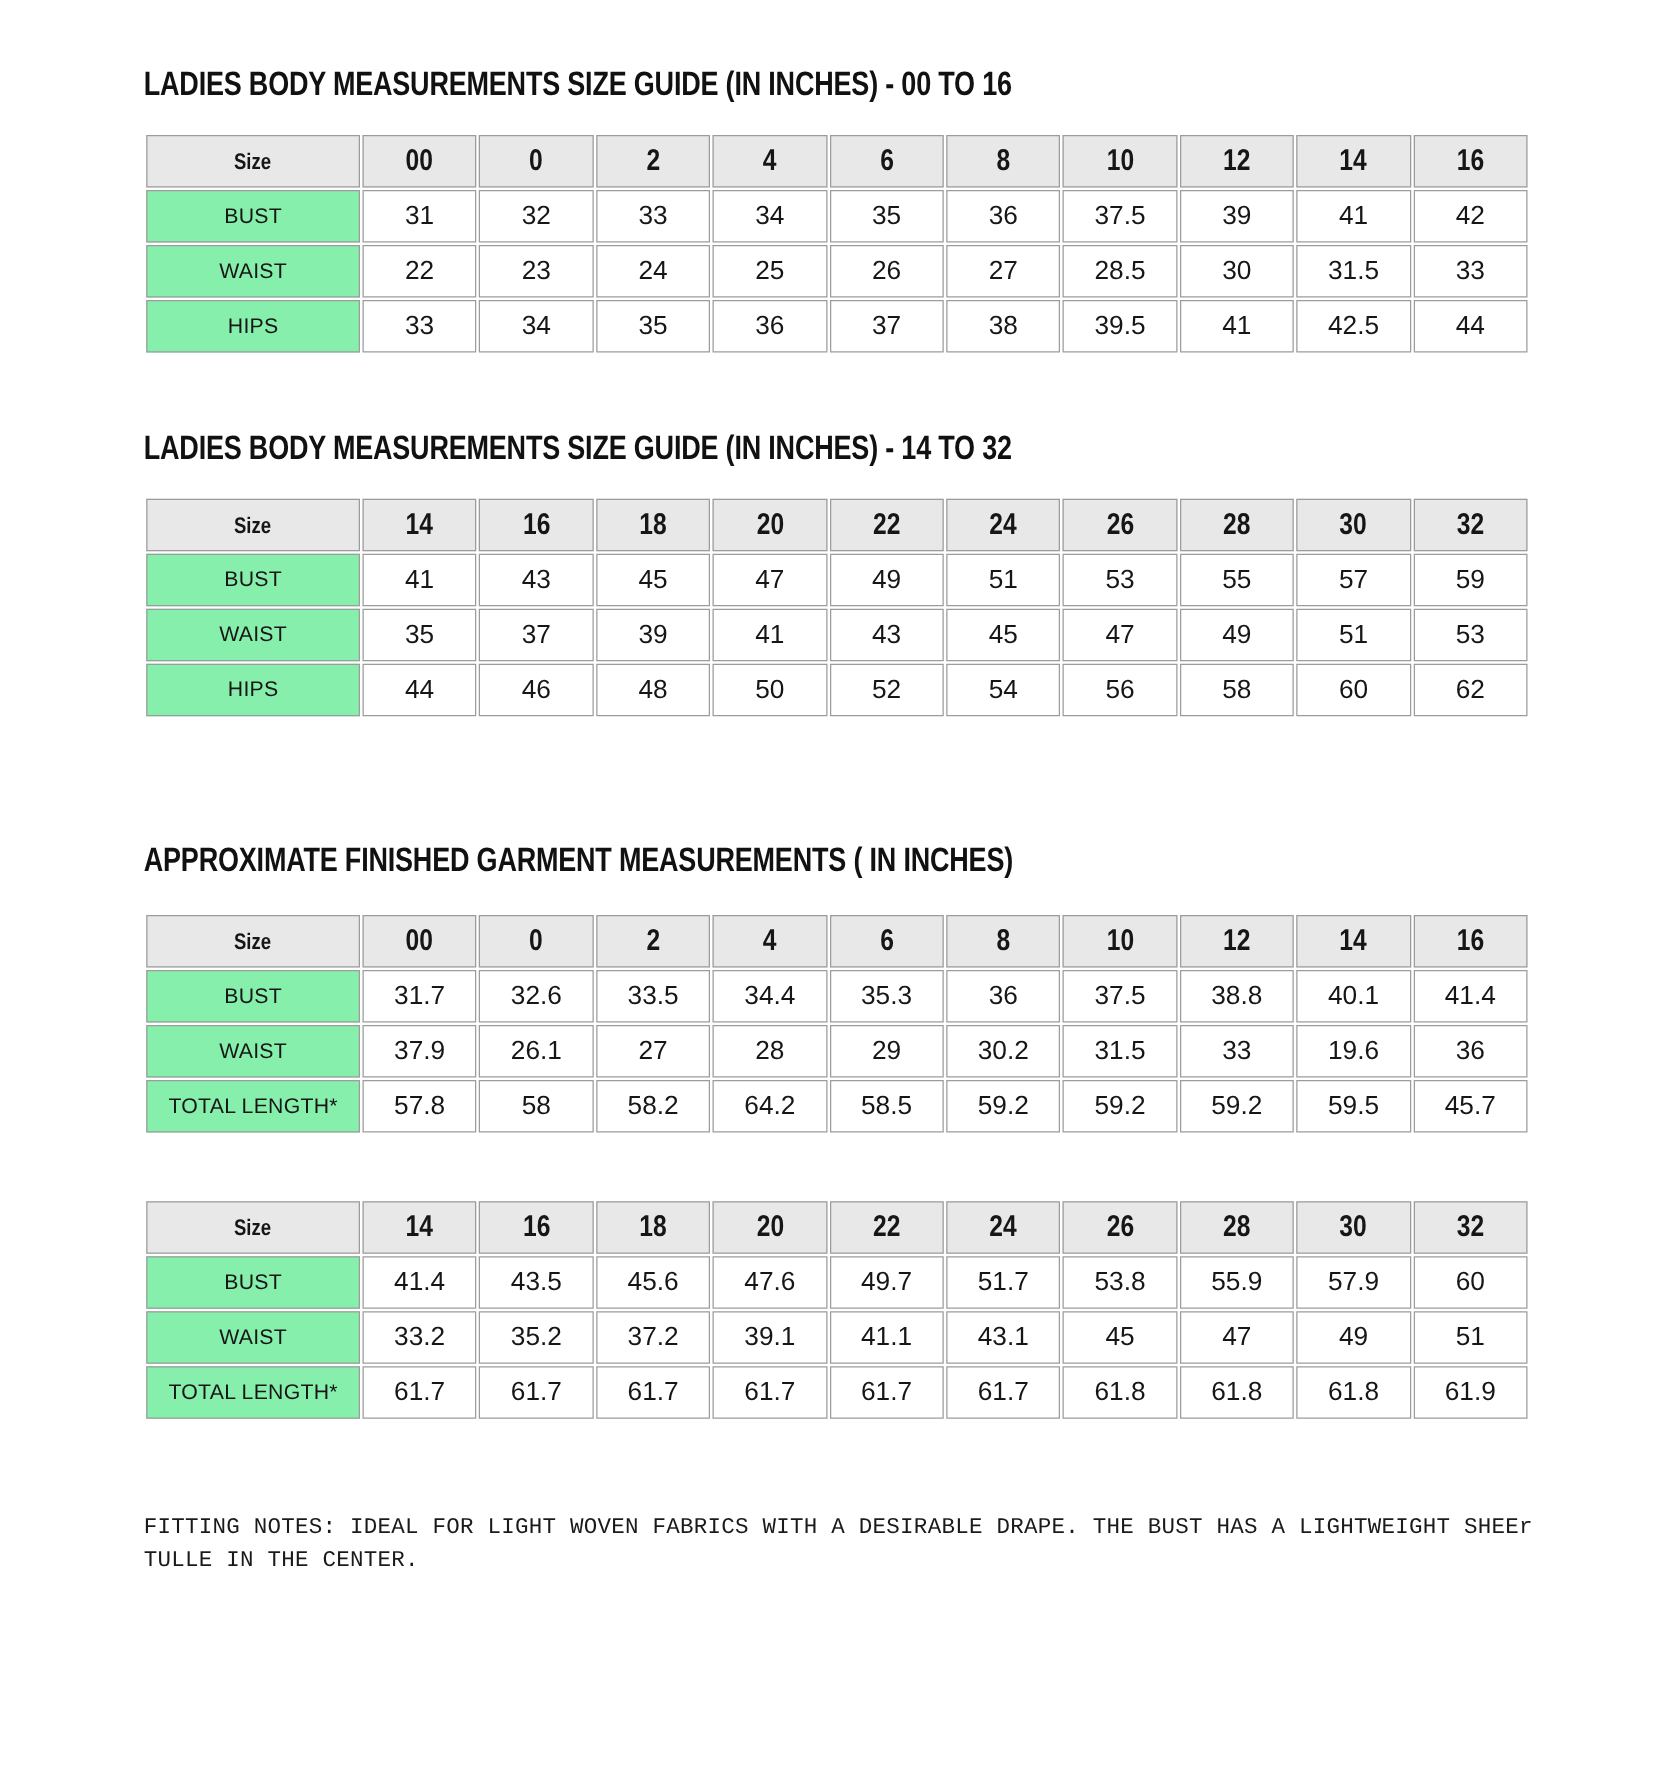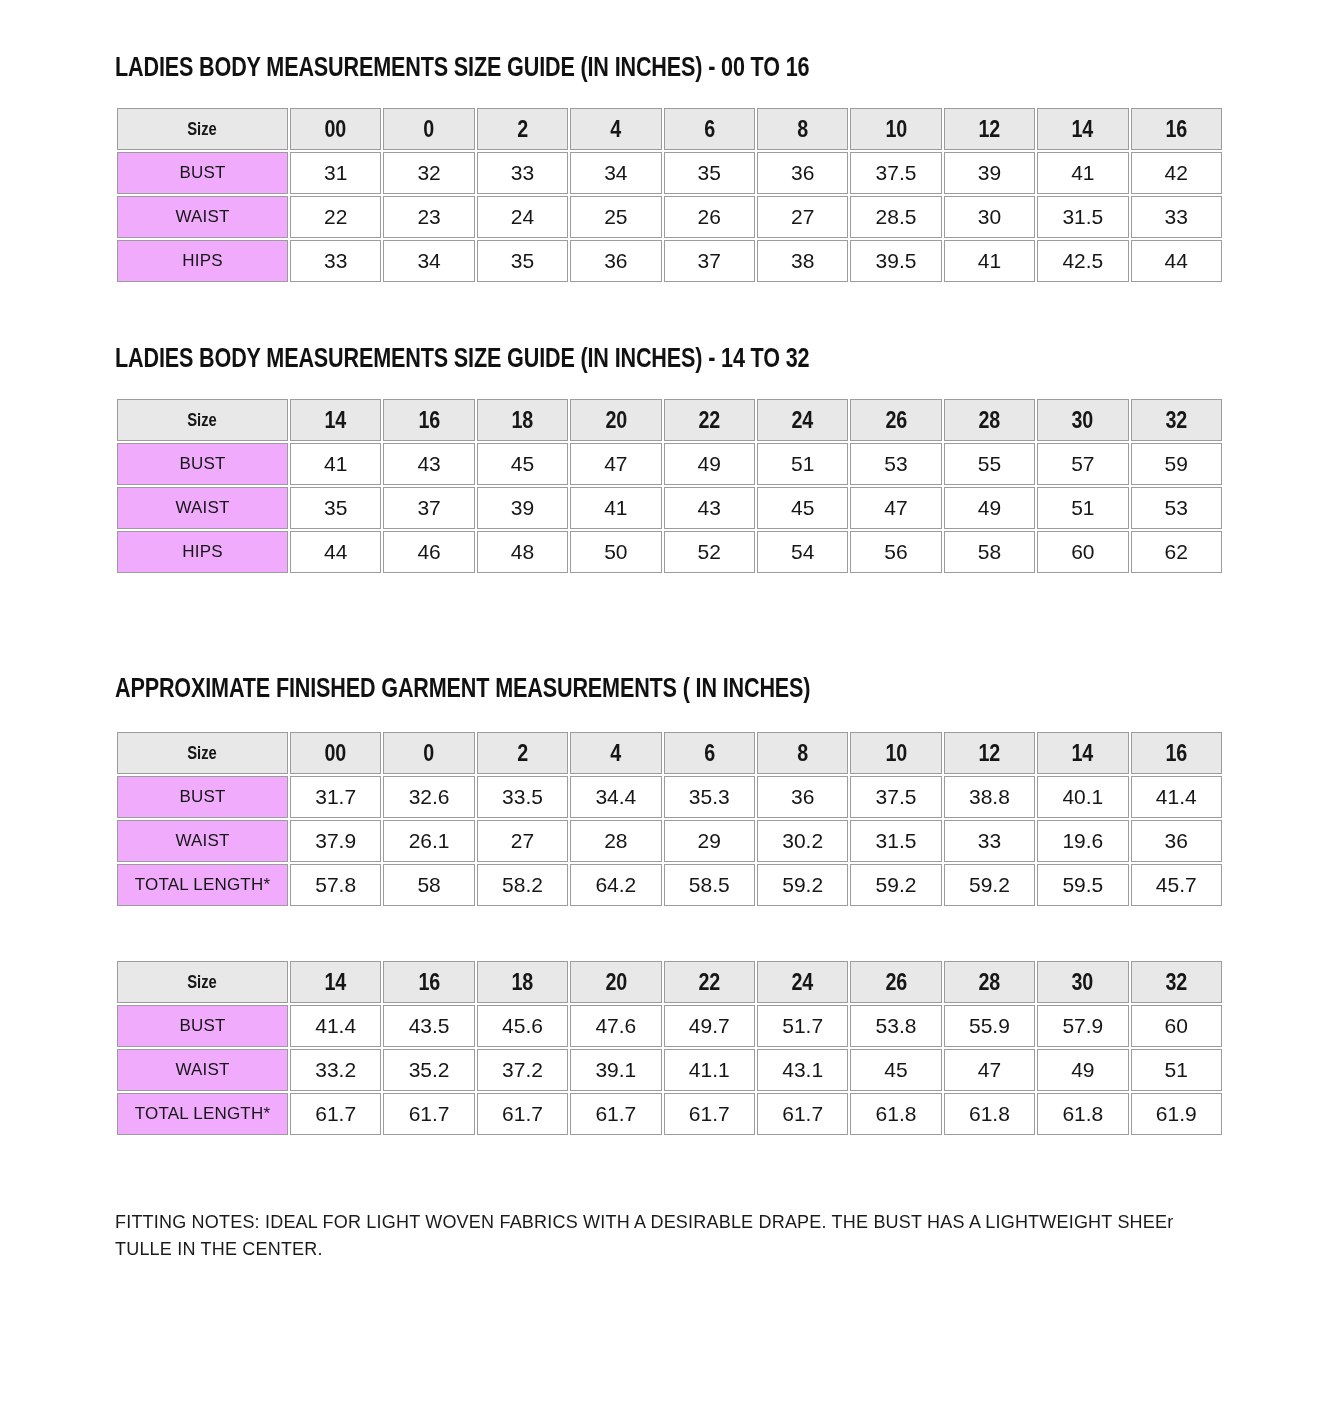--- a/index.html
+++ b/index.html
@@ -49,40 +49,41 @@
   }
   table.size-table th {
     background: #e8e8e8;
     font-weight: bold;
     font-size: 24px;
   }
   table.size-table th.size-head {
     font-size: 18px;
   }
   table.size-table td.row-label {
-    background: #f0abfc;
+    background: #86efac;
     font-size: 17px;
     font-weight: normal;
     letter-spacing: 0.2px;
   }
   table.size-table td.value-cell {
     background: #ffffff;
     font-size: 21px;
   }
   .cond {
     display: inline-block;
     transform: scaleX(0.82);
   }
   p.notes {
     margin: 0;
     width: 1190px;
     font-size: 18px;
     line-height: 27px;
     letter-spacing: 0.2px;
     color: #1a1a1a;
+    font-family: Liberation Mono, monospace;
   }
   p.notes.first { margin-top: 72px; }
   p.notes.second { margin-top: 20px; }
 </style>
 </head>
 <body>
 
 <div class="page">
 
   <h2 class="section-title">LADIES BODY MEASUREMENTS SIZE GUIDE (IN INCHES) - 00 TO 16</h2>

